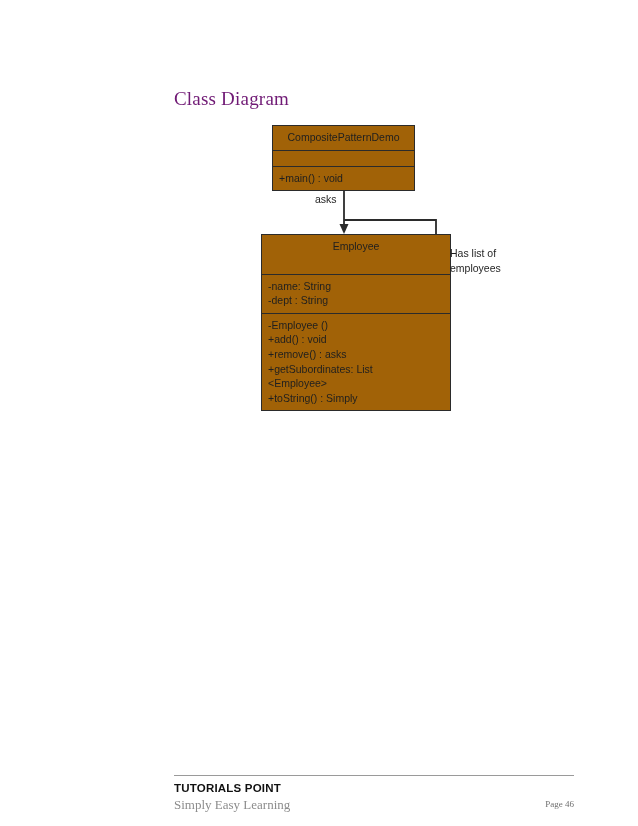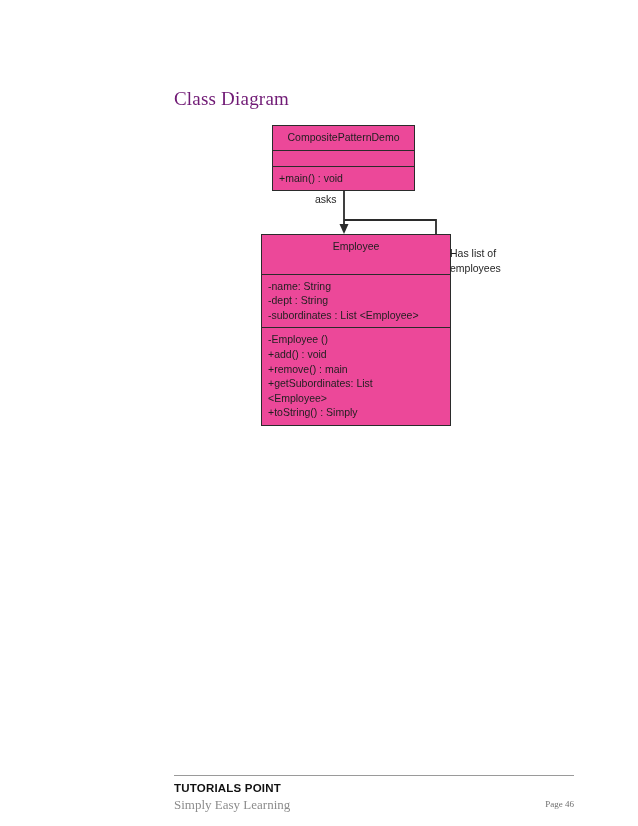--- a/index.html
+++ b/index.html
@@ -45,21 +45,21 @@
   .diagram svg {
     position: absolute;
     left: 0;
     top: 0;
   }
 
   
   .uml-box {
     position: absolute;
     border: 1.6px solid #2b2b2b;
-    background: #ec4899;
+    background: #a16207;
     box-sizing: border-box;
   }
   .uml-compartment {
     box-sizing: border-box;
     color: #1f1f1f;
     font-size: 10.5px;
     line-height: 14.6px;
   }
   .uml-compartment.divider-bottom {
     border-bottom: 1.6px solid #2b2b2b;
@@ -162,26 +162,25 @@
     </div>
 
     <div class="edge-label" style="left:315px; top:193px;">asks</div>
 
     <div class="uml-box" style="left:261px; top:234px; width:190px;">
       <div class="uml-compartment comp-title">Employee</div>
       <div class="uml-compartment comp-empty divider-bottom"></div>
       <div class="uml-compartment comp-list divider-bottom">
         <div class="uml-line">-name: String</div>
         <div class="uml-line">-dept : String</div>
-        <div class="uml-line">-subordinates : List &lt;Employee&gt;</div>
       </div>
       <div class="uml-compartment comp-list">
         <div class="uml-line">-Employee ()</div>
         <div class="uml-line">+add() : void</div>
-        <div class="uml-line">+remove() : main</div>
+        <div class="uml-line">+remove() : asks</div>
         <div class="uml-line">+getSubordinates:  List</div>
         <div class="uml-line">&lt;Employee&gt;</div>
         <div class="uml-line">+toString() : Simply</div>
       </div>
     </div>
 
     <div class="note-label" style="left:450px; top:246px;">
       <div>Has list of</div>
       <div>employees</div>
     </div>

